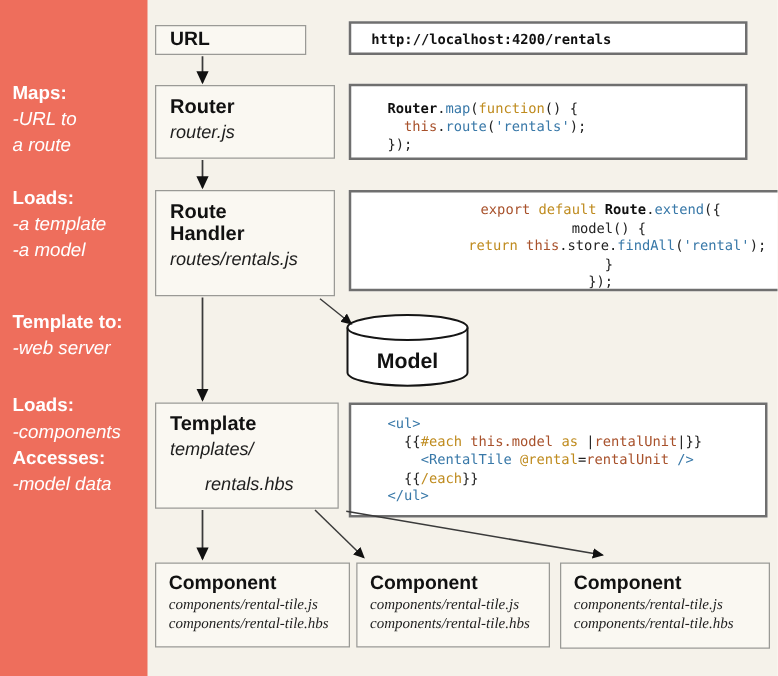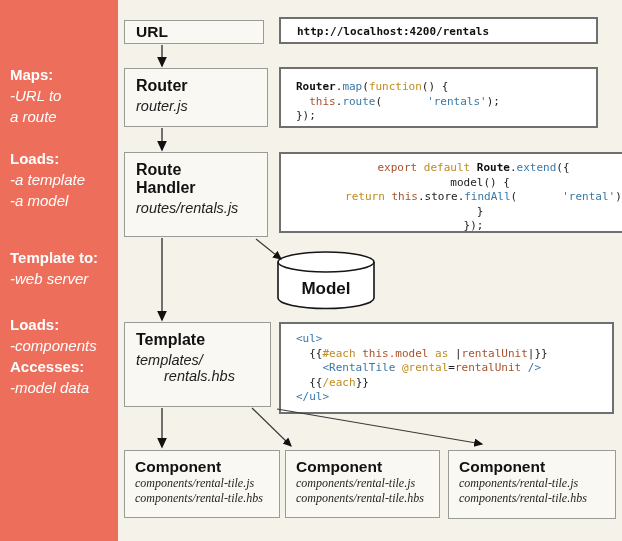--- a/index.html
+++ b/index.html
@@ -23,49 +23,49 @@
   .side-i{font-style:italic;}
   #grp-maps{top:64px;}
   #grp-loads1{top:148px;}
   #grp-persists{top:247px;}
   #grp-loads2{top:314px;}
 
   
   .tbox{position:absolute;background:var(--box-fill);border:1.5px solid var(--box-border);padding:8px 11px;}
   .cbox{position:absolute;background:var(--code-fill);border:2px solid var(--code-border);
         font-family:"DejaVu Sans Mono",monospace;font-size:11px;line-height:14.5px;color:var(--ink);
-        padding:9px 0 0 15px;white-space:pre;overflow:hidden;}
+        padding:9px 0 0 29px;white-space:pre;overflow:hidden;}
   .node-title{font-weight:bold;font-size:16px;color:#111;}
   .node-file{font-style:italic;font-size:14.5px;color:#1e1e1e;margin-top:3px;}
 
-  #box-url{left:124px;top:20px;width:140px;height:24px;padding:2px 11px;}
+  #box-url{left:124px;top:20px;width:121px;height:24px;padding:2px 11px;}
   #box-url .node-title{font-size:15.5px;}
   #code-url{left:279px;top:17px;width:319px;height:27px;padding:6px 0 0 16px;font-weight:bold;}
   #box-router{left:124px;top:68px;width:144px;height:59px;}
   #code-router{left:279px;top:67px;width:319px;height:61px;padding-top:11px;}
   #box-handler{left:124px;top:152px;width:144px;height:85px;}
   #box-handler .node-title{max-width:80px;}
   #code-handler{left:279px;top:152px;width:374px;height:81px;padding-top:7px;text-align:center;}
   #box-template{left:124px;top:322px;width:147px;height:85px;}
   #code-template{left:279px;top:322px;width:335px;height:92px;padding-top:8px;}
-  .file-indent{margin-top:0;padding-left:28px;}
+  .file-indent{margin-top:12px;padding-left:28px;}
 
   .comp-box{position:absolute;background:var(--box-fill);border:1.5px solid var(--box-border);padding:7px 10px;}
   #comp-1{left:124px;top:450px;width:156px;height:68px;}
   #comp-2{left:285px;top:450px;width:155px;height:68px;}
   #comp-3{left:448px;top:450px;width:168px;height:69px;}
   .comp-title{font-weight:bold;font-size:15.5px;color:#111;}
   .comp-file{font-style:italic;font-size:12px;line-height:15px;color:#1e1e1e;font-family:Liberation Serif, serif;}
   .comp-file:first-of-type{margin-top:2px;}
 
   
   .tk-p{color:#222;}
   .tk-pb{color:#101010;font-weight:bold;}
   .tk-fn{color:#3878a8;}
-  .tk-str{color:#3878a8;margin-left:45px;}
+  .tk-str{color:#3878a8;}
   .tk-kw{color:#bf8b1e;}
   .tk-lit{color:#a8512b;}
 
   
   #model{position:absolute;left:276px;top:250px;width:100px;height:62px;}
   #model text{font-family:"Liberation Sans",sans-serif;font-weight:bold;font-size:17px;fill:#111;}
 
   
   #arrows{position:absolute;left:0;top:0;width:622px;height:541px;pointer-events:none;}
 </style>

